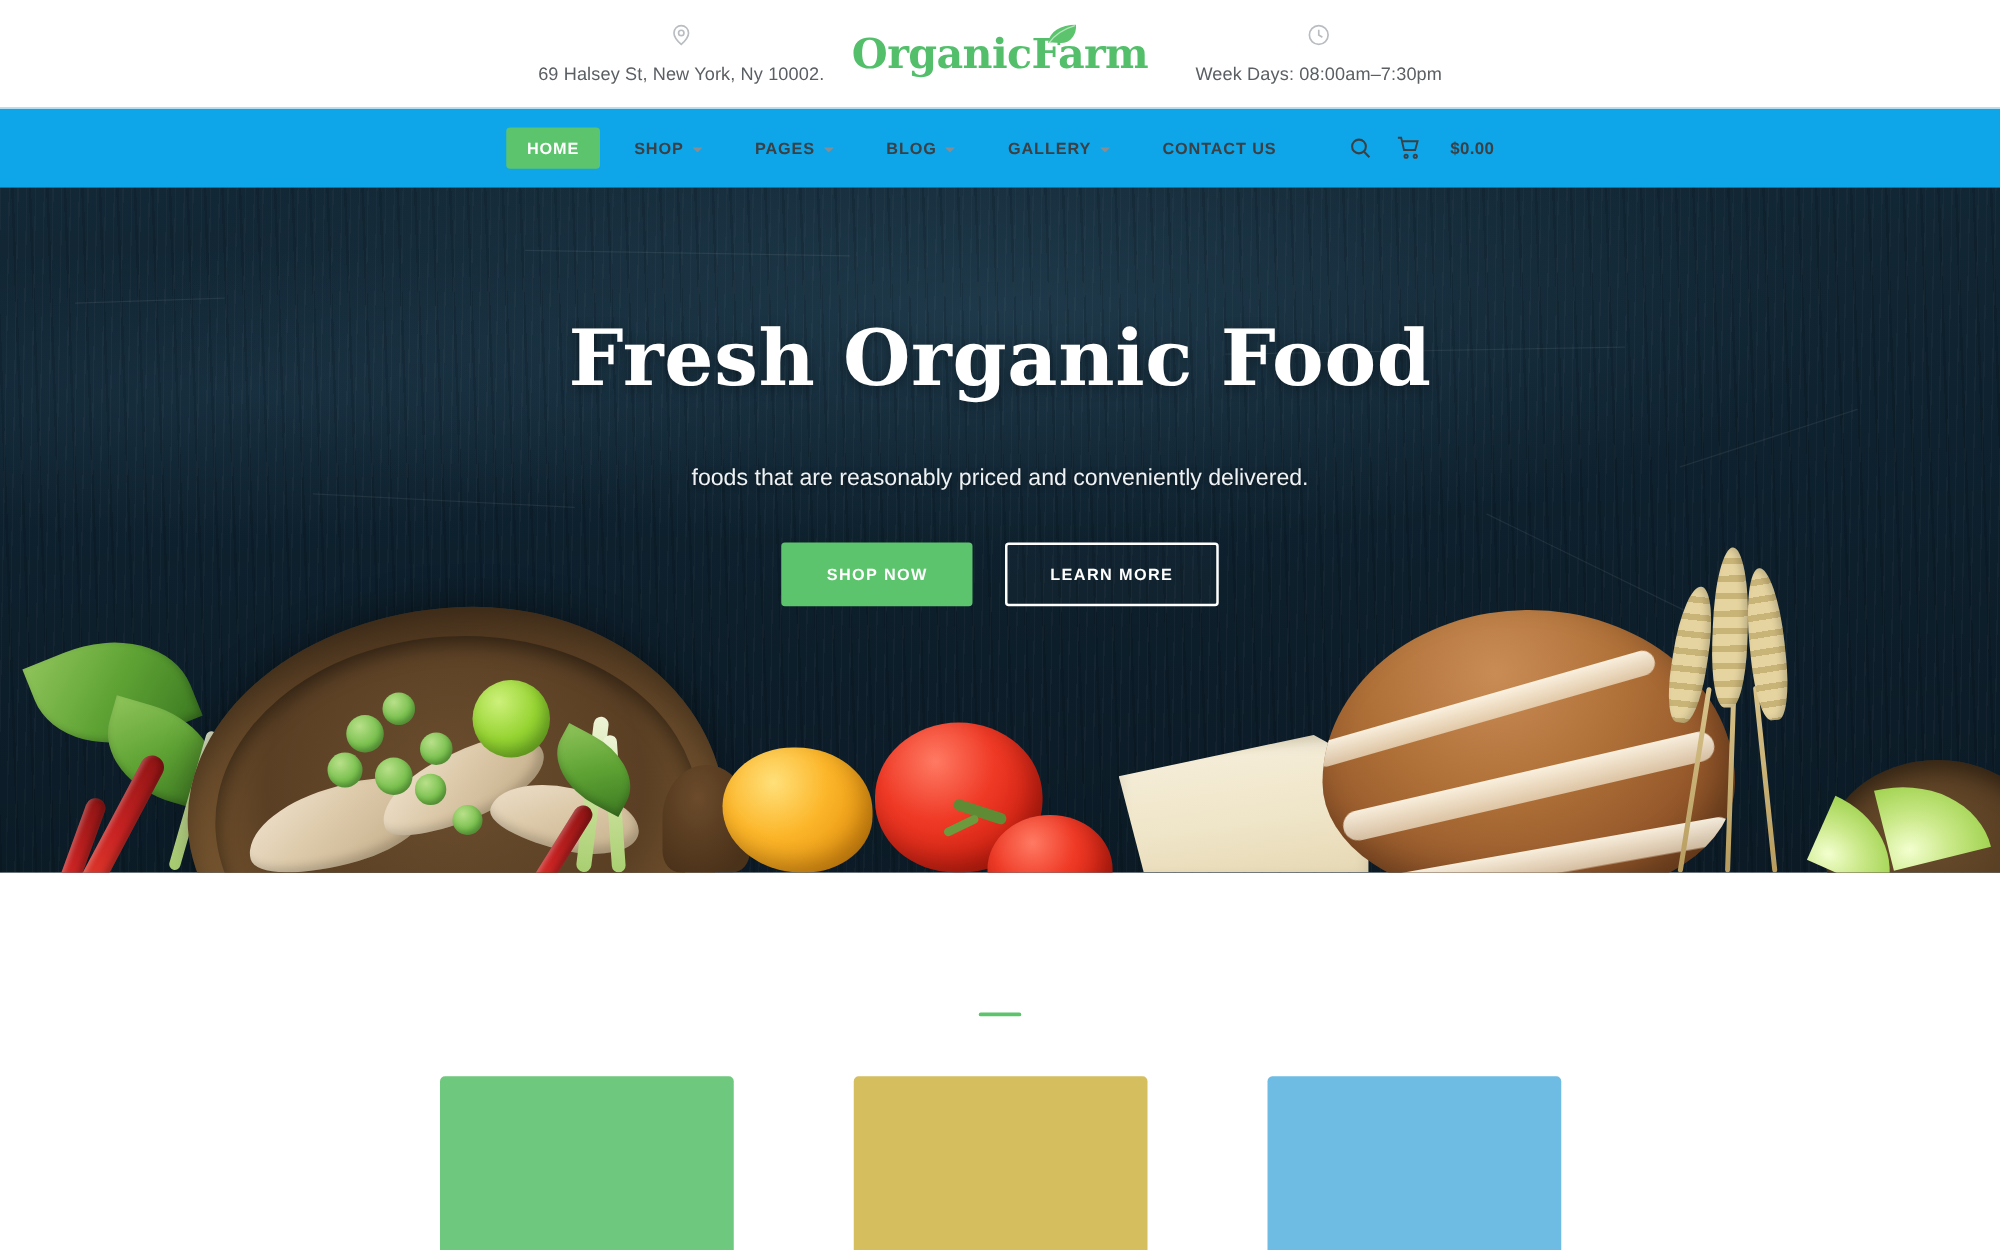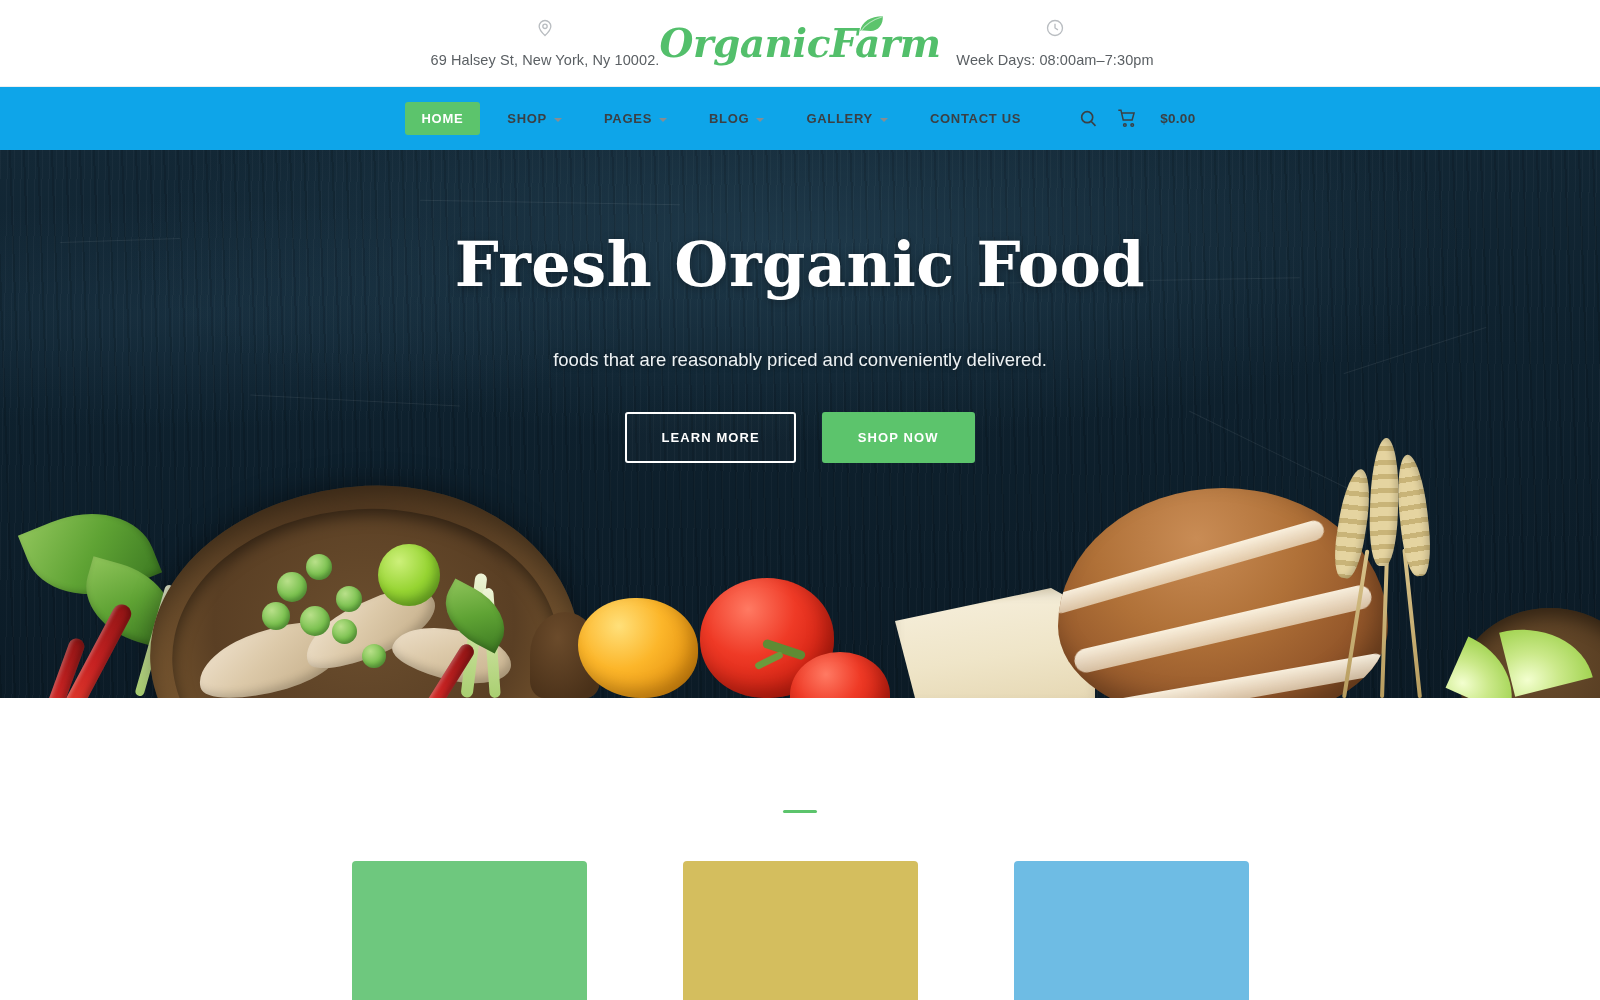--- a/index.html
+++ b/index.html
@@ -30,26 +30,25 @@
   .icon-outline { width: 20px; height: 20px; flex: none; color: #b9bdc1; }
   .icon-outline svg { display: block; width: 100%; height: 100%; }
 
   .logo {
     position: absolute; left: 50%; top: 50%;
     transform: translate(-50%, -50%);
     display: flex; align-items: center;
   }
   .logo-text {
     font-family: "DejaVu Serif", serif;
-    font-size: 39px;
+    font-size: 33px;
     font-weight: 700;
     color: #53bf6b;
     letter-spacing: -0.5px;
     white-space: nowrap;
-    font-style: italic;
   }
   .logo-leaf {
     position: absolute;
     right: 56px; top: -6px;
     width: 26px; height: 20px;
   }
 
   
   .navbar {
     height: 64px;
@@ -119,21 +118,21 @@
       repeating-linear-gradient(88deg, rgba(0,0,0,.13) 0 2px, rgba(0,0,0,0) 2px 14px);
     opacity: .85;
   }
   .scratch {
     position: absolute; background: rgba(255,255,255,.07);
     height: 1px; border-radius: 2px;
   }
 
   .hero-content {
     position: absolute; top: 0; left: 0; right: 0;
-    padding-top: 82px;
+    padding-top: 104px;
     text-align: center;
     z-index: 6;
   }
   .hero-title {
     font-family: "DejaVu Serif", serif;
     font-size: 62px;
     font-weight: 700;
     color: #ffffff;
     letter-spacing: 0.5px;
     line-height: 1.05;
@@ -454,22 +453,22 @@
     <div class="prop lime-wedge" style="right:78px; bottom:-6px; width:68px; height:56px; transform:rotate(24deg);"></div>
   </div>
 
   <div class="hero-content">
     <h1 class="hero-title">Fresh Organic Food</h1>
     <p class="hero-sub">
       <br>
       <span>foods that are reasonably priced and conveniently delivered.</span>
     </p>
     <div class="hero-buttons">
+      <span class="btn btn-primary">SHOP NOW</span>
       <span class="btn btn-ghost">LEARN MORE</span>
-      <span class="btn btn-primary">SHOP NOW</span>
     </div>
   </div>
 </section>
 
 <section class="section">
   <div class="title-rule" style="background: rgb(92, 196, 108);"></div>
 
   <div class="cards">
     <div class="card" id="cardA" style="background: rgb(110, 200, 126);"></div>
     <div class="card" id="cardB" style="background: rgb(212, 190, 94);"></div>

